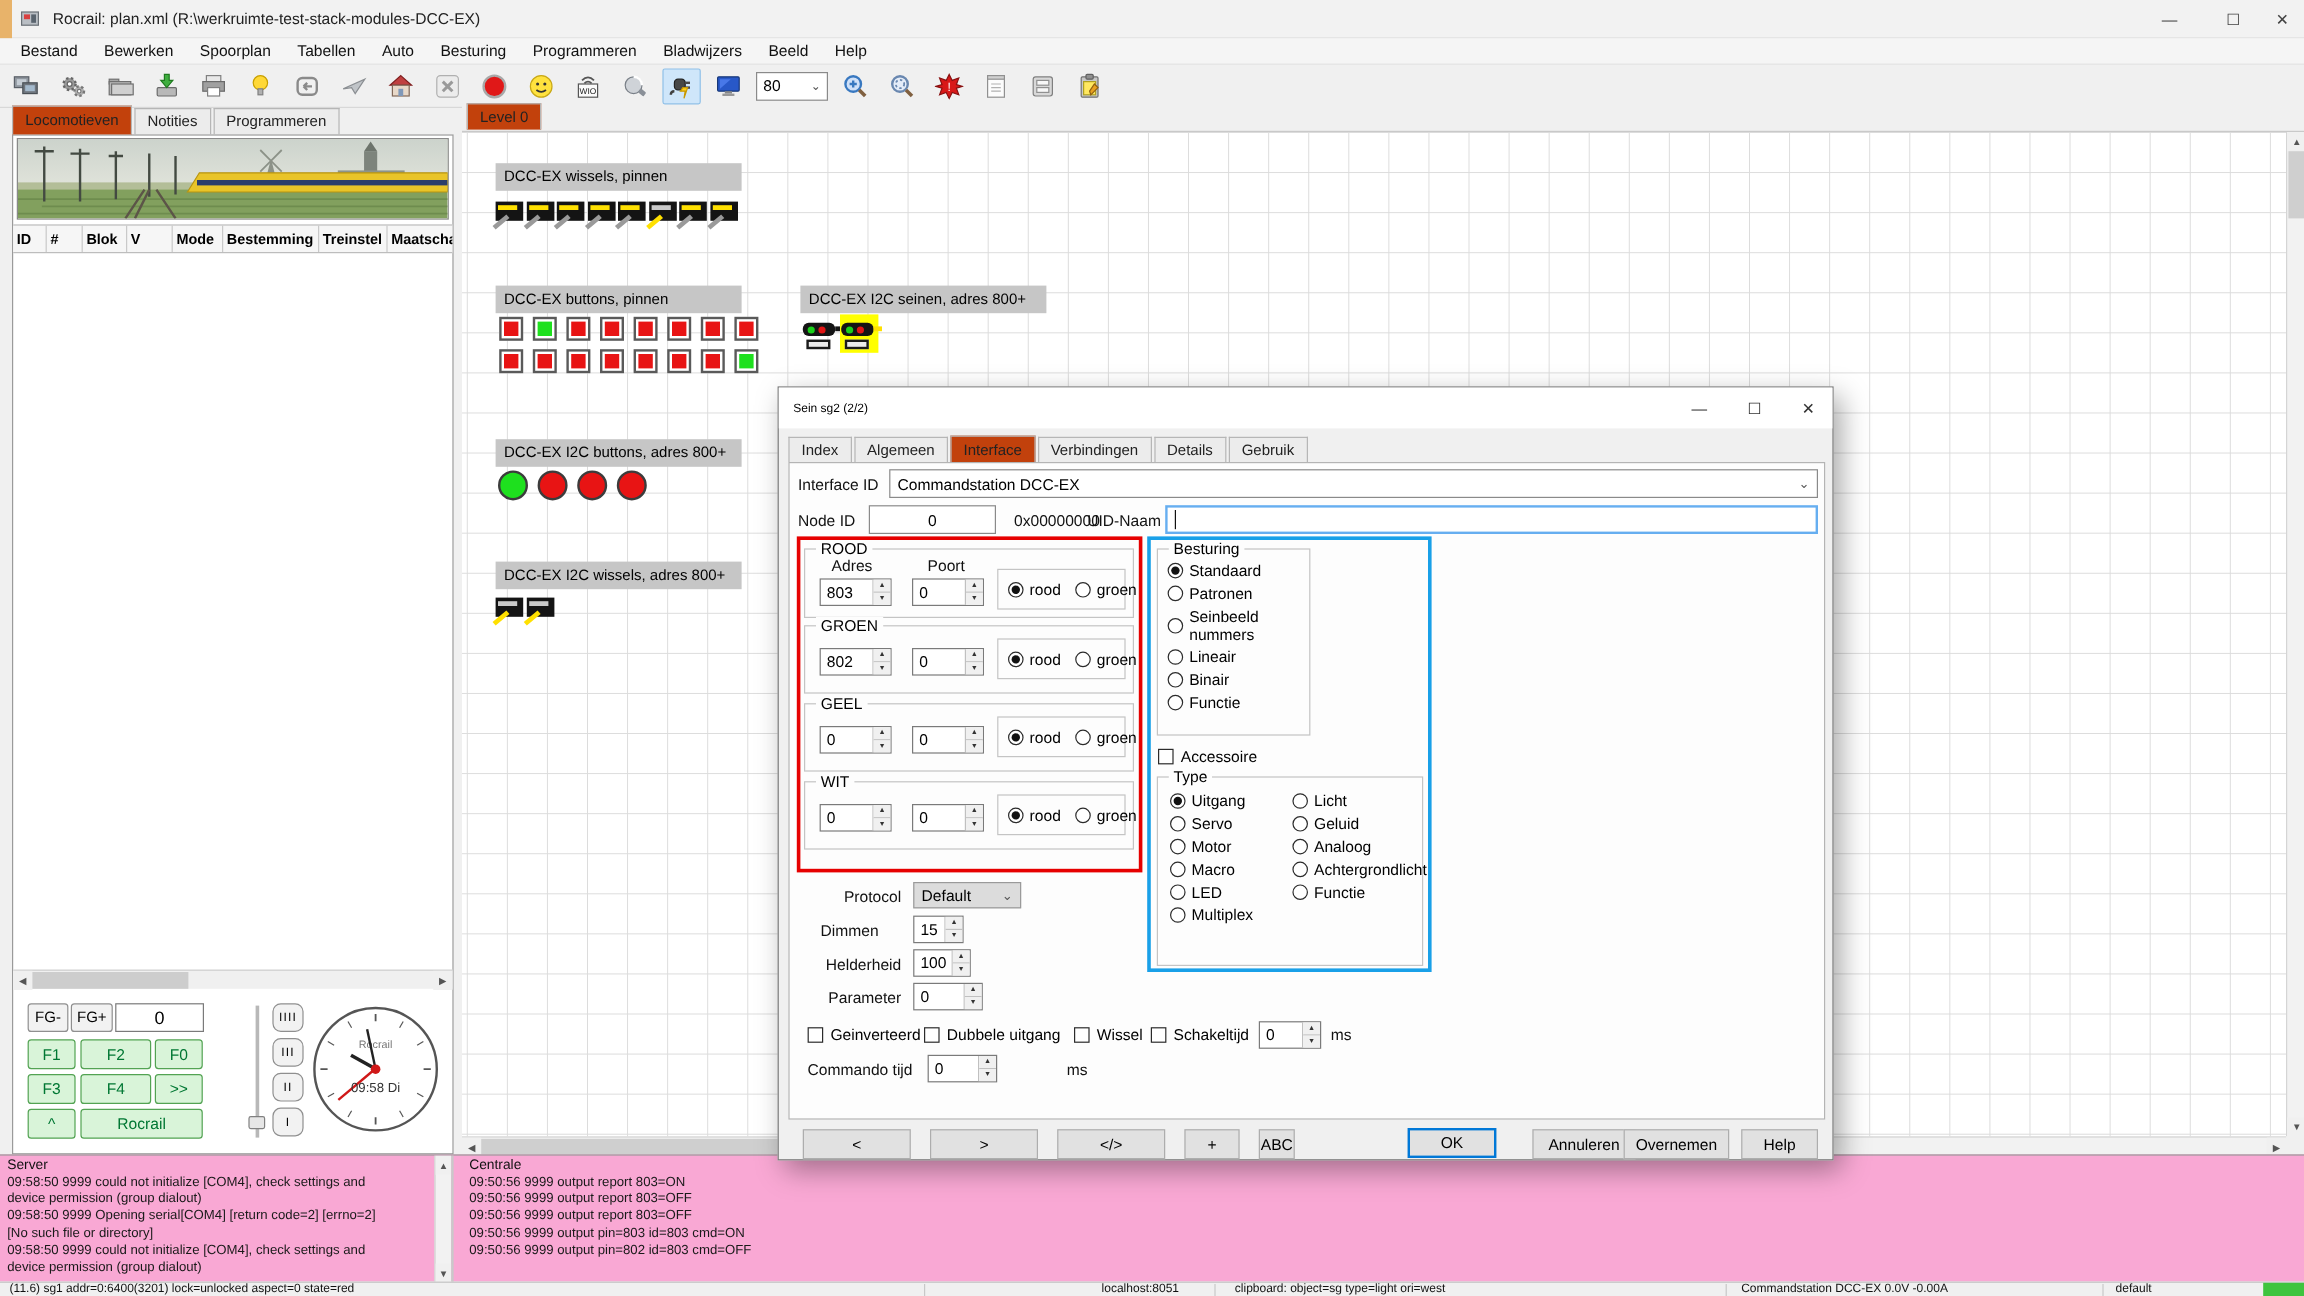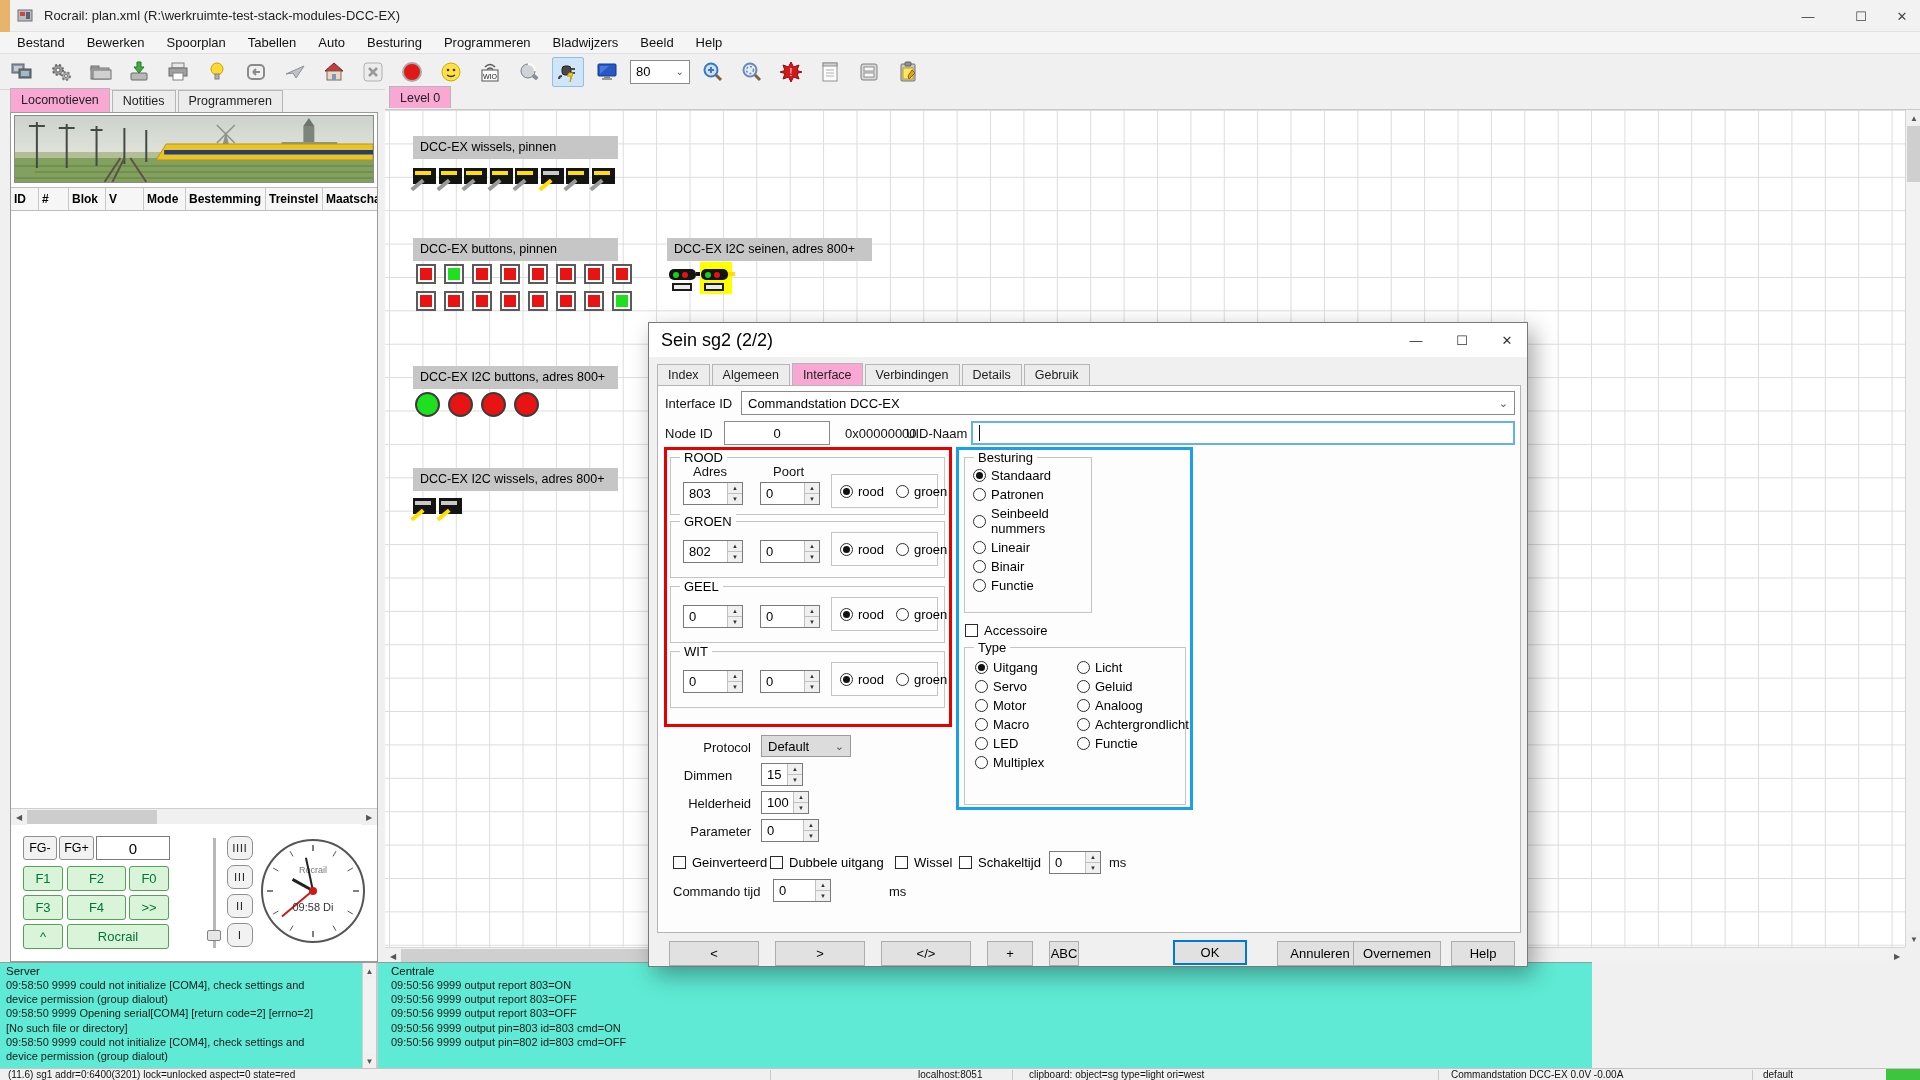--- a/index.html
+++ b/index.html
@@ -17,21 +17,21 @@
   #toolbar { position:absolute; left:0; top:54px; width:1920px; height:36px; background:#f0f0f0; border-bottom:1px solid #d8d8d8; display:flex; align-items:center; padding-left:6px; gap:7px; }
   .tbtn { width:32px; height:30px; display:flex; align-items:center; justify-content:center; border:1px solid transparent; border-radius:2px; background:transparent; }
   .tbtn.active { background:#cfe6fa; border-color:#8fc0e8; }
   .tbtn svg { width:24px; height:24px; }
   #zoom-combo { width:60px; height:24px; background:#fff; border:1px solid #8a8a8a; display:flex; align-items:center; font-size:13px; padding:0 5px; }
   #zoom-combo .chev { margin-left:auto; font-size:10px; color:#555; }
 
   
   #lp-tabs { position:absolute; left:10px; top:90px; height:22px; display:flex; }
   .tab { font-size:12.5px; padding:3px 10px; background:#ececec; border:1px solid #b6b6b6; border-bottom:none; margin-right:2px; color:#222; }
-  .tab.active { background:#f9a8d4; position:relative; z-index:2; padding-top:4px; margin-top:-2px; }
+  .tab.active { background:#c2410c; position:relative; z-index:2; padding-top:4px; margin-top:-2px; }
   #lp-box { position:absolute; left:10px; top:112px; width:368px; height:850px; background:#fff; border:1px solid #9a9a9a; }
   #lp-photo { position:absolute; left:3px; top:2px; width:360px; height:68px; border:1px solid #8a8a8a; background:#dfe3da; }
   #lp-head { position:absolute; left:0px; top:74px; width:366px; height:24px; display:flex; border-top:1px solid #bdbdbd; border-bottom:1px solid #bdbdbd; background:#f6f6f6; }
   .hcell { font-size:12px; font-weight:bold; padding:4px 3px; border-right:1px solid #c9c9c9; overflow:hidden; white-space:nowrap; }
   #lp-hscroll { position:absolute; left:0; top:695px; width:366px; height:16px; background:#f0f0f0; border-top:1px solid #cfcfcf; }
   .scr-arrow { position:absolute; width:16px; height:16px; font-size:8px; color:#555; display:flex; align-items:center; justify-content:center; background:#f0f0f0; }
   #lp-hthumb { position:absolute; left:16px; top:1px; width:130px; height:14px; background:#cdcdcd; }
   .gbtn { position:absolute; height:25px; background:#d9f4d9; border:1px solid #53a353; border-radius:3px; font-size:13px; display:flex; align-items:center; justify-content:center; color:#073; }
   .fgbtn { position:absolute; height:24px; background:#f2f2f2; border:1px solid #8f8f8f; border-radius:3px; font-size:12.5px; display:flex; align-items:center; justify-content:center; }
   #speed-display { position:absolute; left:85px; top:723px; width:74px; height:24px; background:#fff; border:1px solid #7a7a7a; font-size:15px; display:flex; align-items:center; justify-content:center; }
@@ -71,21 +71,21 @@
   .sig-base { position:absolute; left:4px; top:21px; width:20px; height:8px; background:#ececec; border:2px solid #1c1c1c; }
   .vscroll { position:absolute; right:0; top:22px; bottom:15px; width:15px; background:#f2f2f2; border-left:1px solid #d5d5d5; }
   .hscroll2 { position:absolute; left:0; right:15px; bottom:0; height:15px; background:#f2f2f2; border-top:1px solid #d5d5d5; }
   #plan-hthumb { position:absolute; left:16px; top:1px; width:660px; height:13px; background:#cfcfcf; }
   #plan-vthumb { position:absolute; left:1px; top:16px; width:13px; height:56px; background:#cfcfcf; }
   .corner { position:absolute; right:0; bottom:0; width:15px; height:15px; background:#f0f0f0; }
 
   
   #dialog { position:absolute; left:648px; top:322px; width:880px; height:645px; background:#f0f0f0; border:1px solid #7a7a7a; box-shadow:6px 8px 22px rgba(0,0,0,.35); z-index:50; }
   #dlg-title { position:absolute; left:0; top:0; right:0; height:34px; background:#fff; display:flex; align-items:center; }
-  #dlg-title .txt { margin-left:12px; font-size:18px; }
+  #dlg-title .txt { margin-left:12px; font-size:10px; }
   .dctl { position:absolute; top:0; width:46px; height:34px; display:flex; align-items:center; justify-content:center; font-size:13px; color:#333; }
   #dlg-tabs { position:absolute; left:8px; top:36px; height:26px; display:flex; align-items:flex-end; }
   #dlg-tabs .tab { font-size:12.5px; }
   #dlg-content { position:absolute; left:8px; top:62px; width:864px; height:548px; background:#fdfdfd; border:1px solid #b4b4b4; }
   .lbl { position:absolute; font-size:13px; color:#111; white-space:nowrap; }
   .combo { position:absolute; height:24px; background:#fff; border:1px solid #8a8a8a; font-size:13px; display:flex; align-items:center; padding:0 6px; }
   .combo .chev { margin-left:auto; color:#555; font-size:11px; }
   .combo.gray { background:#dcdcdc; border-color:#9a9a9a; }
   .tinput { position:absolute; height:24px; background:#fff; border:1px solid #8a8a8a; font-size:13px; display:flex; align-items:center; padding:0 6px; }
   .tinput.focus { border:2px solid #66aef0; }
@@ -104,21 +104,21 @@
   .radio-col .radio-item { margin:4px 8px; }
   .radio { width:13px; height:13px; min-width:13px; border:1px solid #2b2b2b; border-radius:50%; background:#fff; display:inline-block; }
   .radio.sel { border-width:1px; }
   .radio.sel::after { content:""; display:block; width:7px; height:7px; margin:2px; border-radius:50%; background:#111; }
   .checkbox { width:13px; height:13px; border:1px solid #2b2b2b; background:#fff; display:inline-block; }
   .chk-item { position:absolute; display:flex; align-items:center; gap:6px; font-size:13px; }
   .btn { position:absolute; height:25px; background:#e1e1e1; border:1px solid #adadad; font-size:13px; display:flex; align-items:center; justify-content:center; }
   .btn.ok { border:2px solid #0078d7; }
 
   
-  #logs { position:absolute; left:0; top:962px; width:1592px; height:106px; background:#5eead4; border-top:1px solid #9a9a9a; }
+  #logs { position:absolute; left:0; top:962px; width:1920px; height:106px; background:#f9a8d4; border-top:1px solid #9a9a9a; }
   #log-server { position:absolute; left:0; top:0; width:378px; height:106px; border-right:2px solid #c9c9c9; padding:2px 6px; overflow:hidden; }
   #log-centrale { position:absolute; left:385px; top:0; right:0; height:106px; padding:2px 6px; overflow:hidden; }
   .log-title { font-size:11.5px; color:#111; margin-bottom:1px; }
   .log-line { font-size:11px; line-height:14.2px; color:#1a1a1a; white-space:nowrap; }
   #srv-scroll { position:absolute; right:0; top:0; width:14px; height:106px; background:#f2f2f2; border-left:1px solid #d0d0d0; }
   #statusbar { position:absolute; left:0; top:1068px; width:1920px; height:12px; background:#f0f0f0; border-top:1px solid #c4c4c4; font-size:10px; line-height:11px; color:#111; }
   .sseg { position:absolute; top:0; white-space:nowrap; }
   .ssep { position:absolute; top:1px; width:1px; height:10px; background:#c8c8c8; }
   #status-green { position:absolute; right:0; top:0; width:34px; height:12px; background:#3ec43e; }
 </style>

